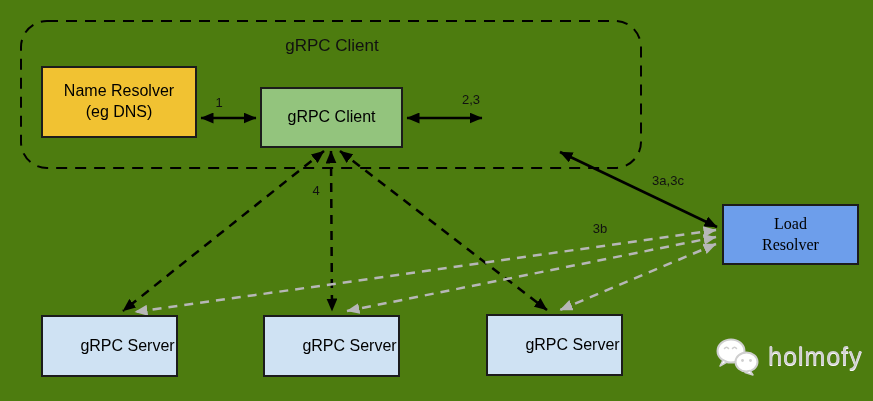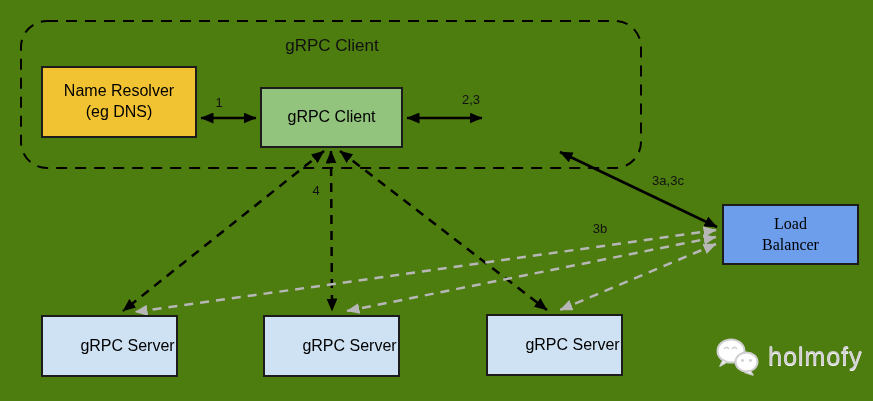--- a/index.html
+++ b/index.html
@@ -82,21 +82,21 @@
     <span>(eg DNS)</span>
   </div>
 
   <div class="box gc">
     <span>gRPC Client</span>
   </div>
 
 
   <div class="box loadbal">
     <span>Load</span>
-    <span>Balancer</span>
+    <span>Resolver</span>
   </div>
 
   <div class="box srv srv1">
     <span>gRPC Server</span>
   </div>
   <div class="box srv srv2">
     <span>gRPC Server</span>
   </div>
   <div class="box srv srv3">
     <span>gRPC Server</span>

